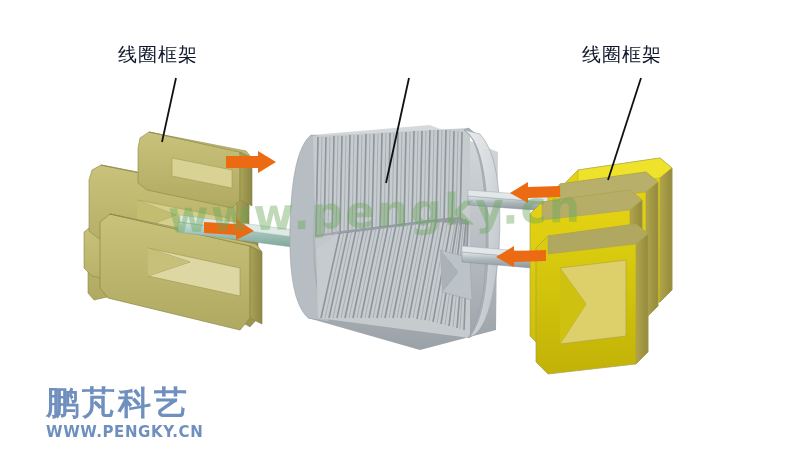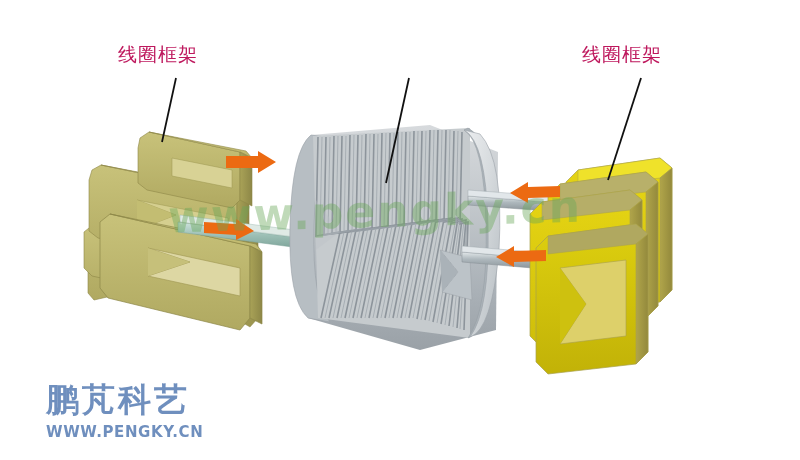--- a/index.html
+++ b/index.html
@@ -11,21 +11,21 @@
     position: relative;
     width: 800px;
     height: 460px;
     background: #ffffff;
     overflow: hidden;
     font-family: "Liberation Sans", "DejaVu Sans", sans-serif;
   }
   .label {
     position: absolute;
     font-size: 19px;
-    color: #be185d;
+    color: #0f172a;
     white-space: nowrap;
     letter-spacing: 1px;
     font-family: Liberation Mono, monospace;
   }
   #svg-scene {
     position: absolute;
     left: 0;
     top: 0;
     width: 800px;
     height: 460px;
@@ -45,21 +45,21 @@
   .logo {
     position: absolute;
     left: 46px;
     top: 386px;
   }
   .logo-cn {
     font-size: 33px;
     font-weight: bold;
     color: #6f8fbe;
     letter-spacing: 3px;
-    font-family: Liberation Mono, monospace;
+    font-family: Liberation Sans, sans-serif;
     line-height: 1.05;
   }
   .logo-url {
     font-size: 15px;
     font-weight: bold;
     color: #6f8fbe;
     letter-spacing: 0.6px;
     font-family: "DejaVu Sans", sans-serif;
     margin-top: 2px;
   }

